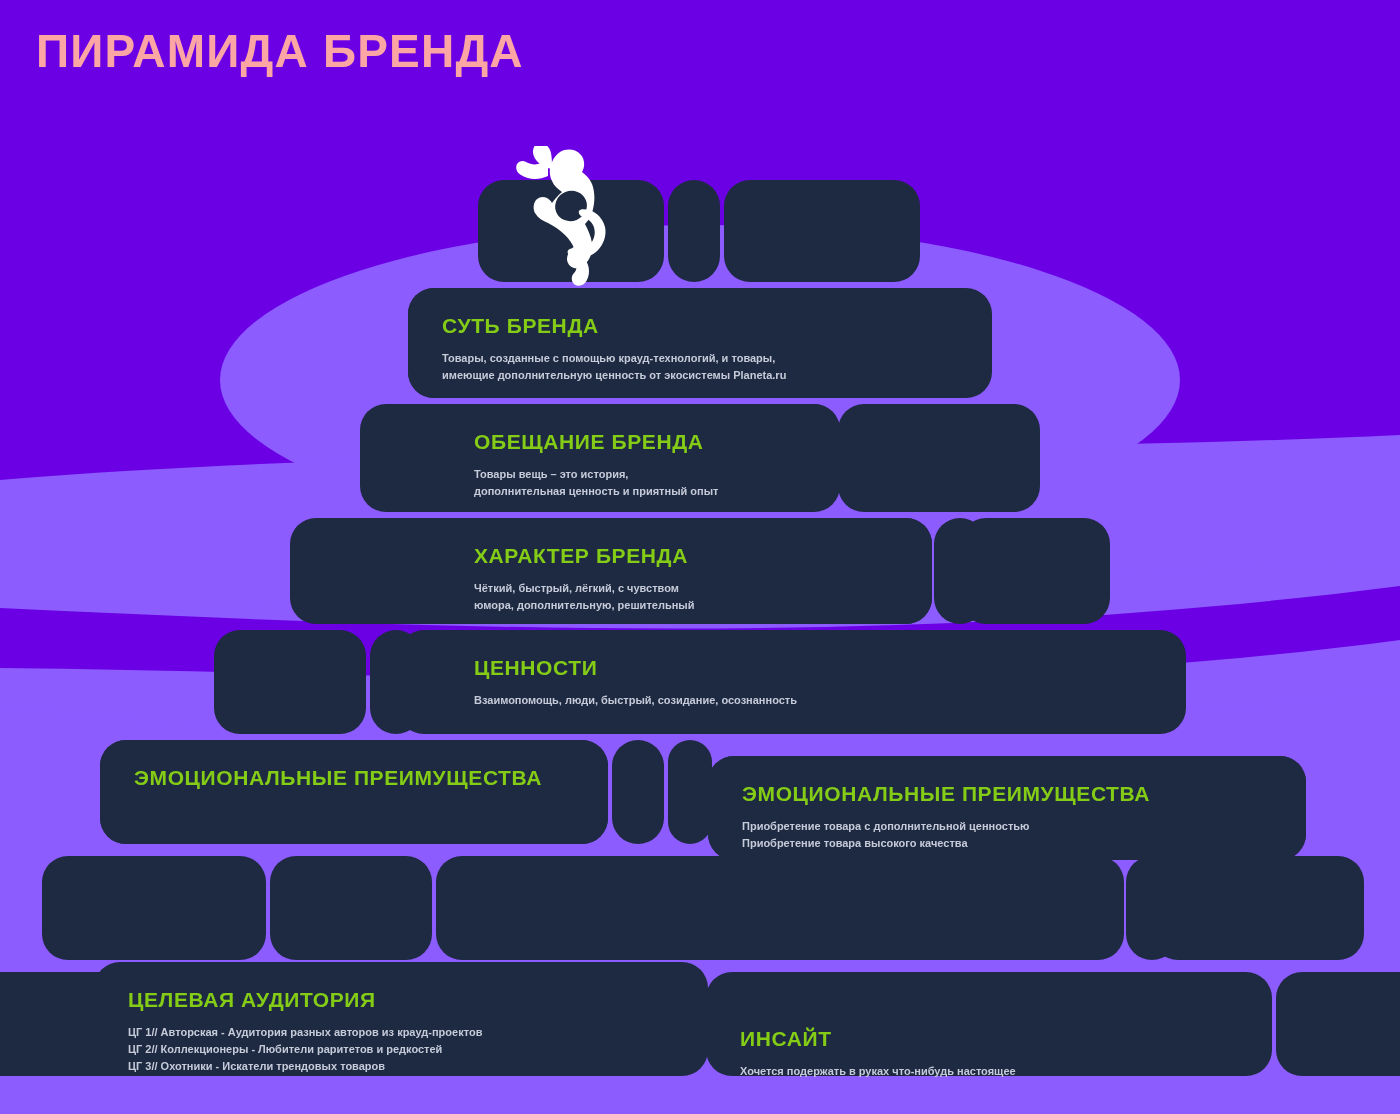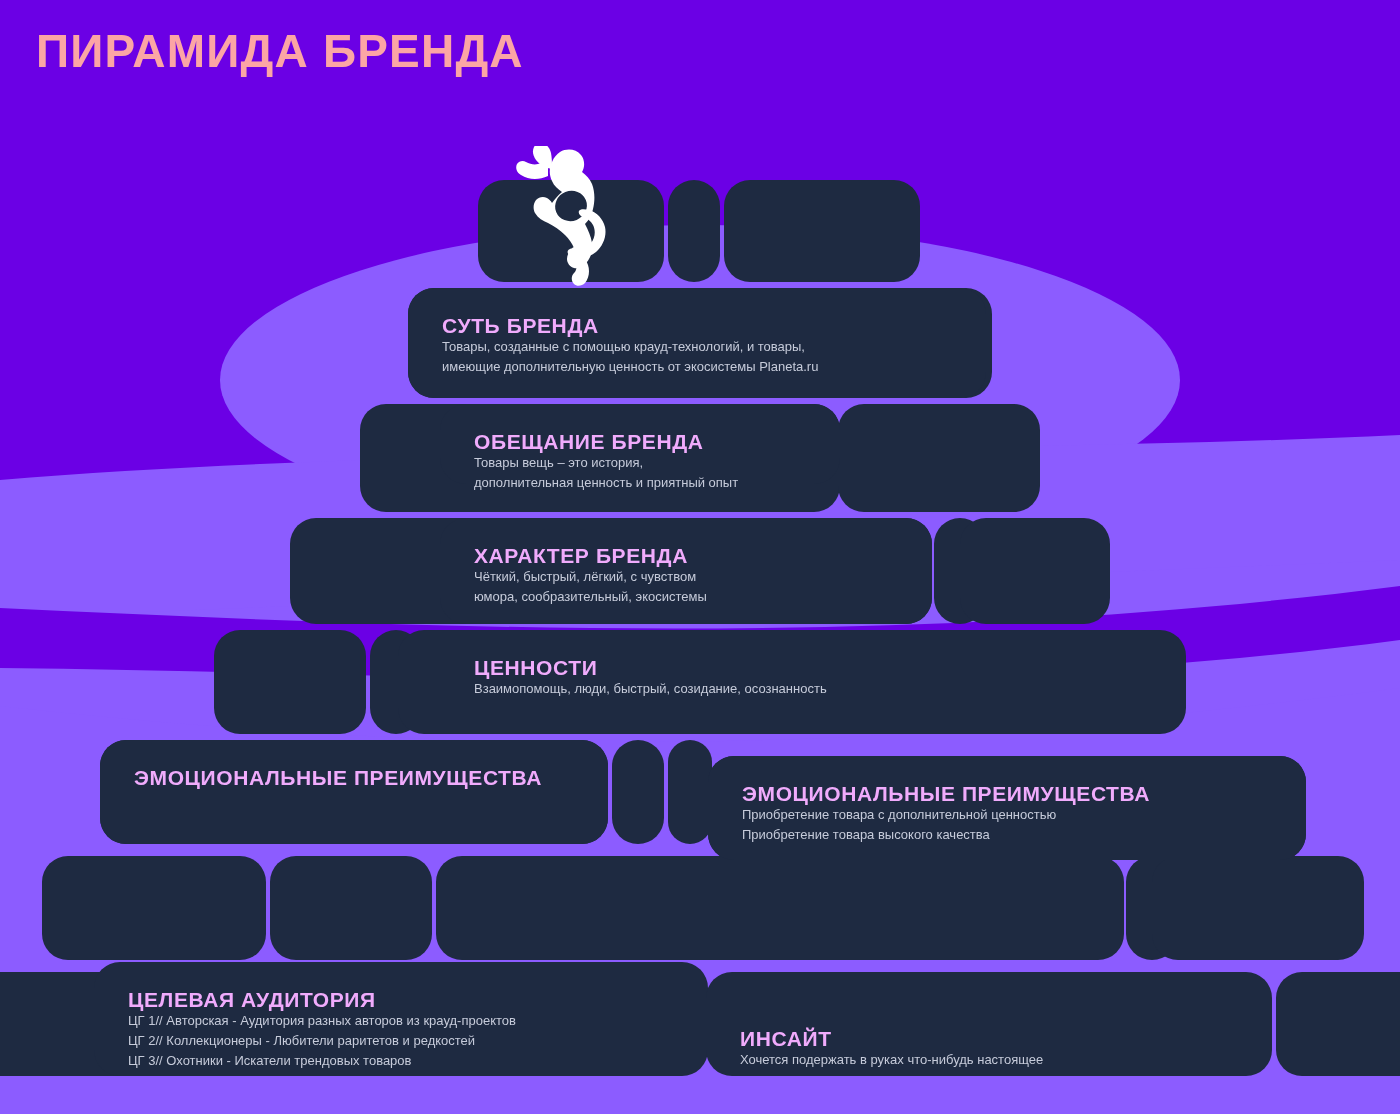--- a/index.html
+++ b/index.html
@@ -51,32 +51,33 @@
     position: absolute;
     z-index: 3;
     background: #1E2A41;
     border-radius: 26px;
     padding: 26px 34px 24px 34px;
   }
 
   .card-title {
     font-family: "Liberation Sans", sans-serif;
     font-weight: bold;
-    color: #f0abfc;
+    color: #84cc16;
     font-size: 21px;
     letter-spacing: 0.6px;
     line-height: 1.1;
     white-space: nowrap;
   }
 
   .card-body {
-    font-family: "Liberation Sans", sans-serif;
-    font-weight: normal;
+    margin-top: 13px;
+    font-family: "Liberation Sans", sans-serif;
+    font-weight: bold;
     color: #C6CBDA;
-    font-size: 13px;
+    font-size: 11px;
     line-height: 1.52;
     white-space: pre-line;
   }
 
   
   #page-title {
     position: absolute;
     left: 36px;
     top: 24px;
     z-index: 5;
@@ -152,21 +153,21 @@
   </div>
 
   <div class="tier">
     <div class="brick" style="left:290px; top:518px; width:642px; height:106px;"></div>
     <div class="brick sliver" style="left:934px; top:518px; width:52px; height:106px;"></div>
     <div class="brick" style="left:960px; top:518px; width:150px; height:106px;"></div>
   </div>
   <div class="card" style="left:440px; top:518px; width:492px; height:106px;">
     <div class="card-title">ХАРАКТЕР БРЕНДА</div>
     <div class="card-body">Чёткий, быстрый, лёгкий, с чувством
-юмора, сообразительный, экосистемы</div>
+юмора, дополнительную, решительный</div>
   </div>
 
   <div class="tier">
     <div class="brick" style="left:214px; top:630px; width:152px; height:104px;"></div>
     <div class="brick sliver" style="left:370px; top:630px; width:52px; height:104px;"></div>
     <div class="brick" style="left:398px; top:630px; width:788px; height:104px;"></div>
   </div>
   <div class="card" style="left:440px; top:630px; width:746px; height:104px; background:transparent;">
     <div class="card-title">ЦЕННОСТИ</div>
     <div class="card-body">Взаимопомощь, люди, быстрый, созидание, осознанность</div>

